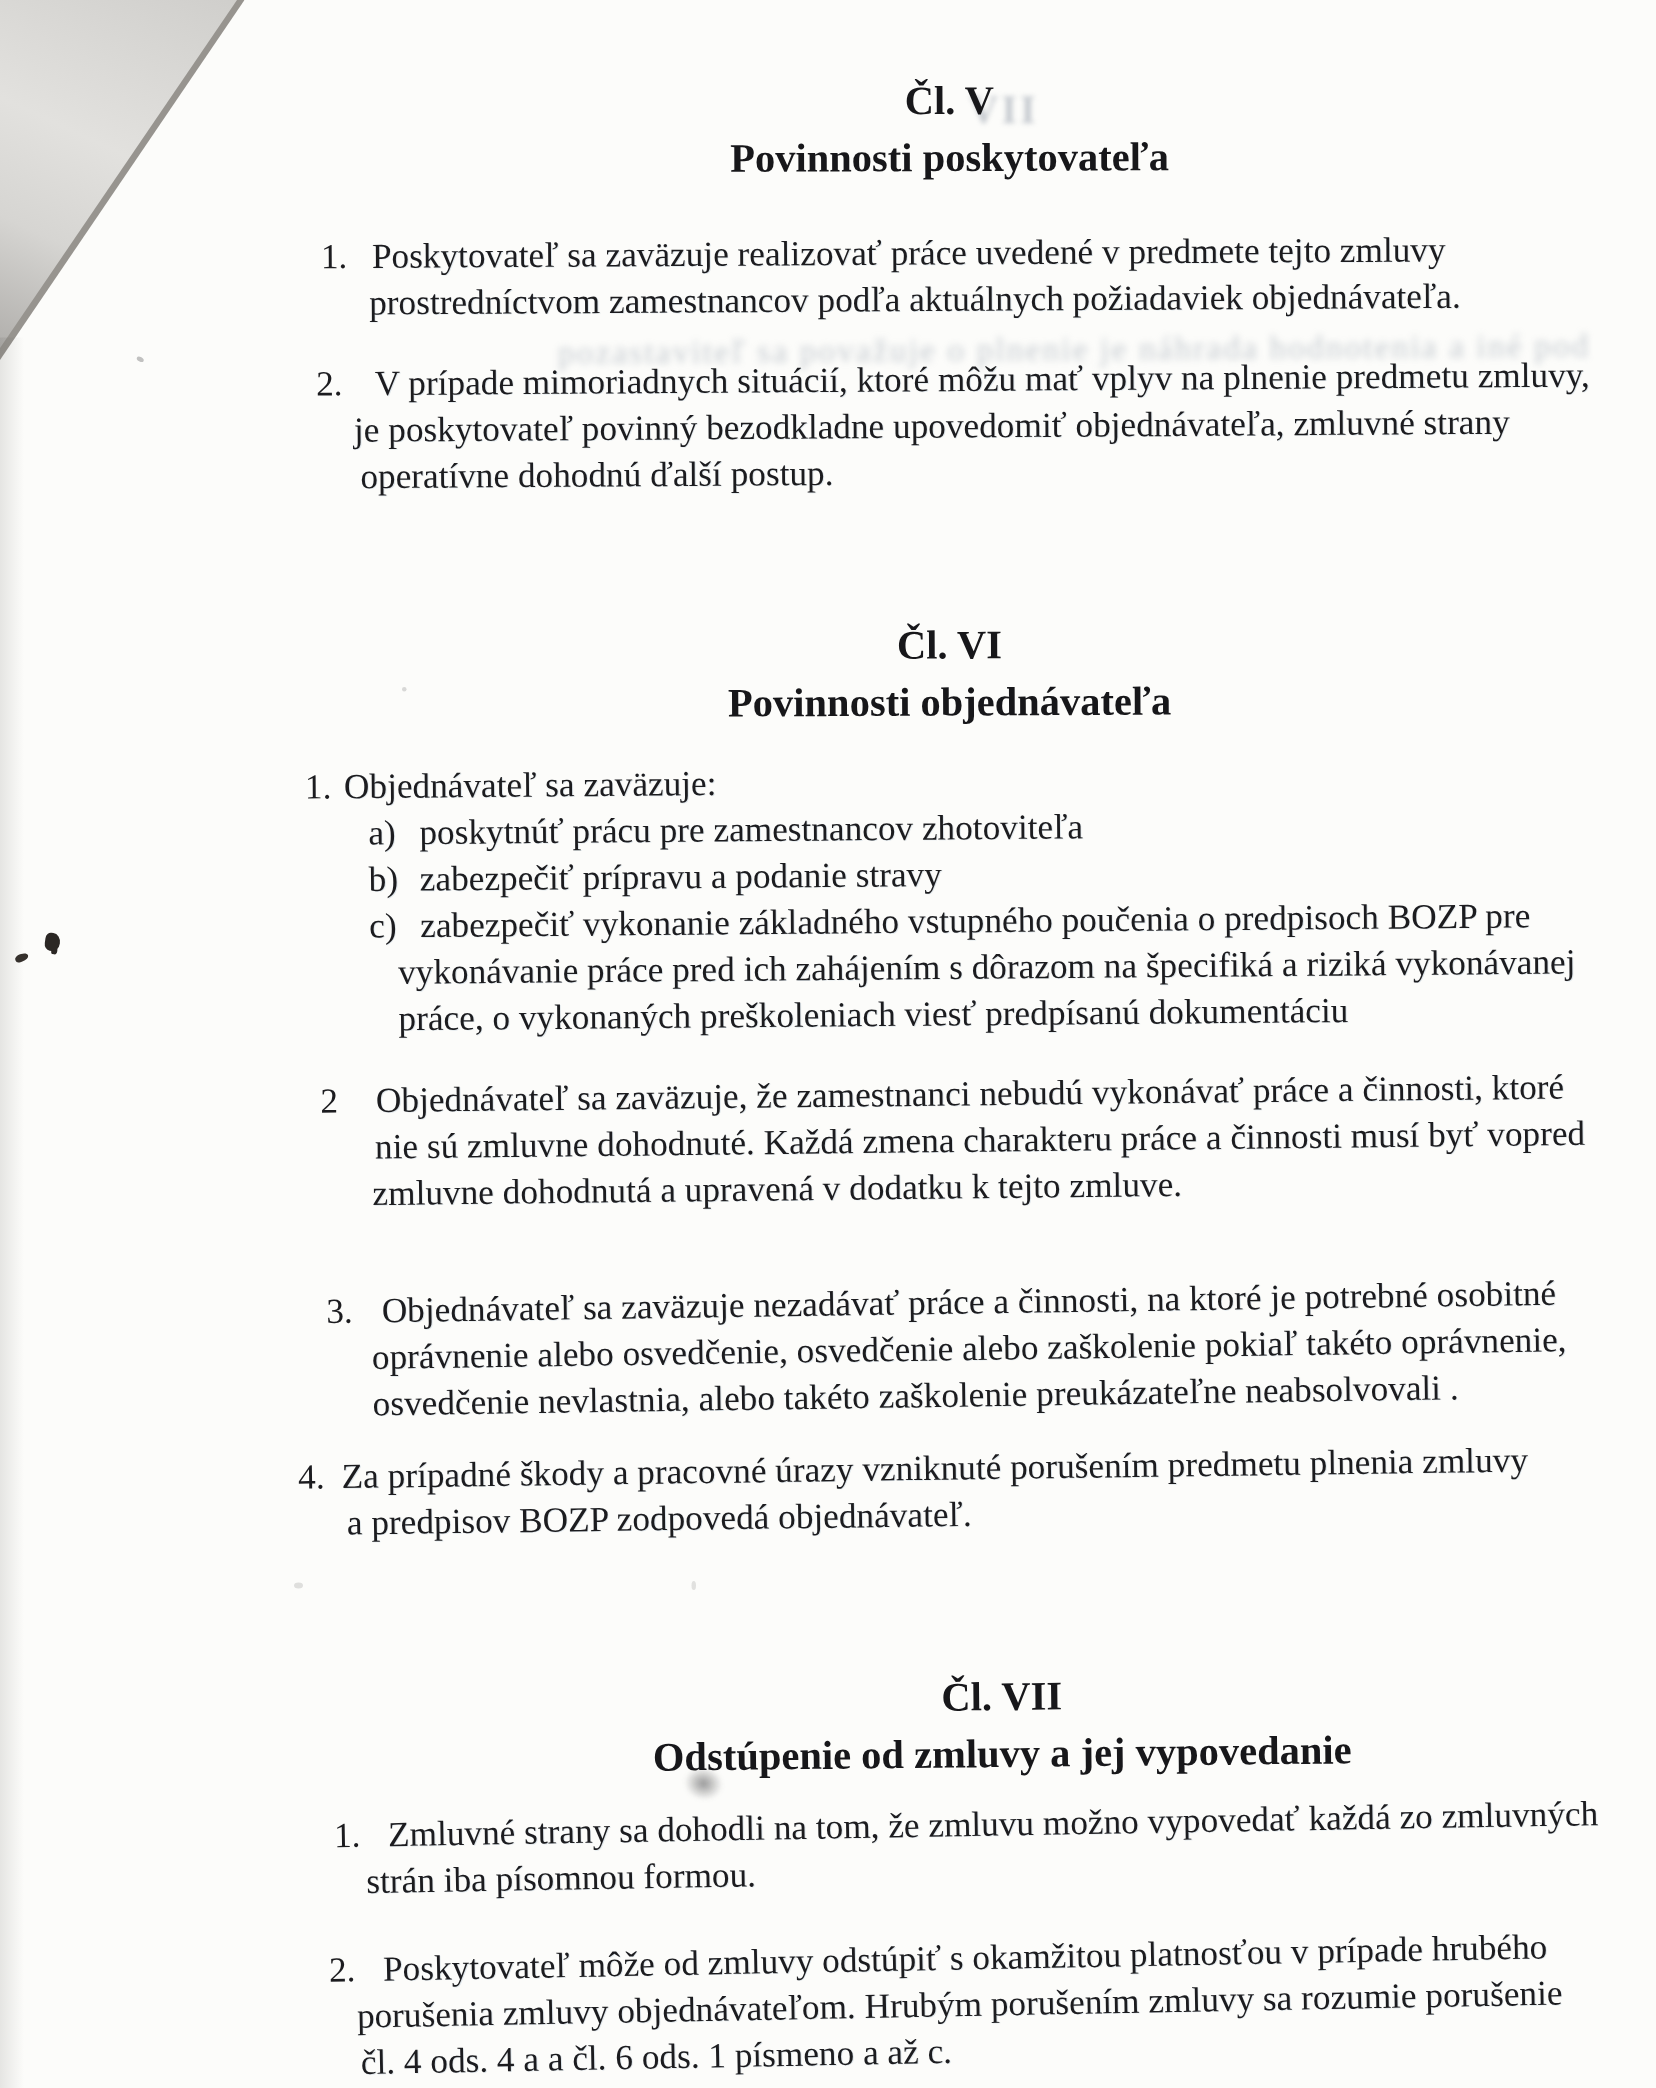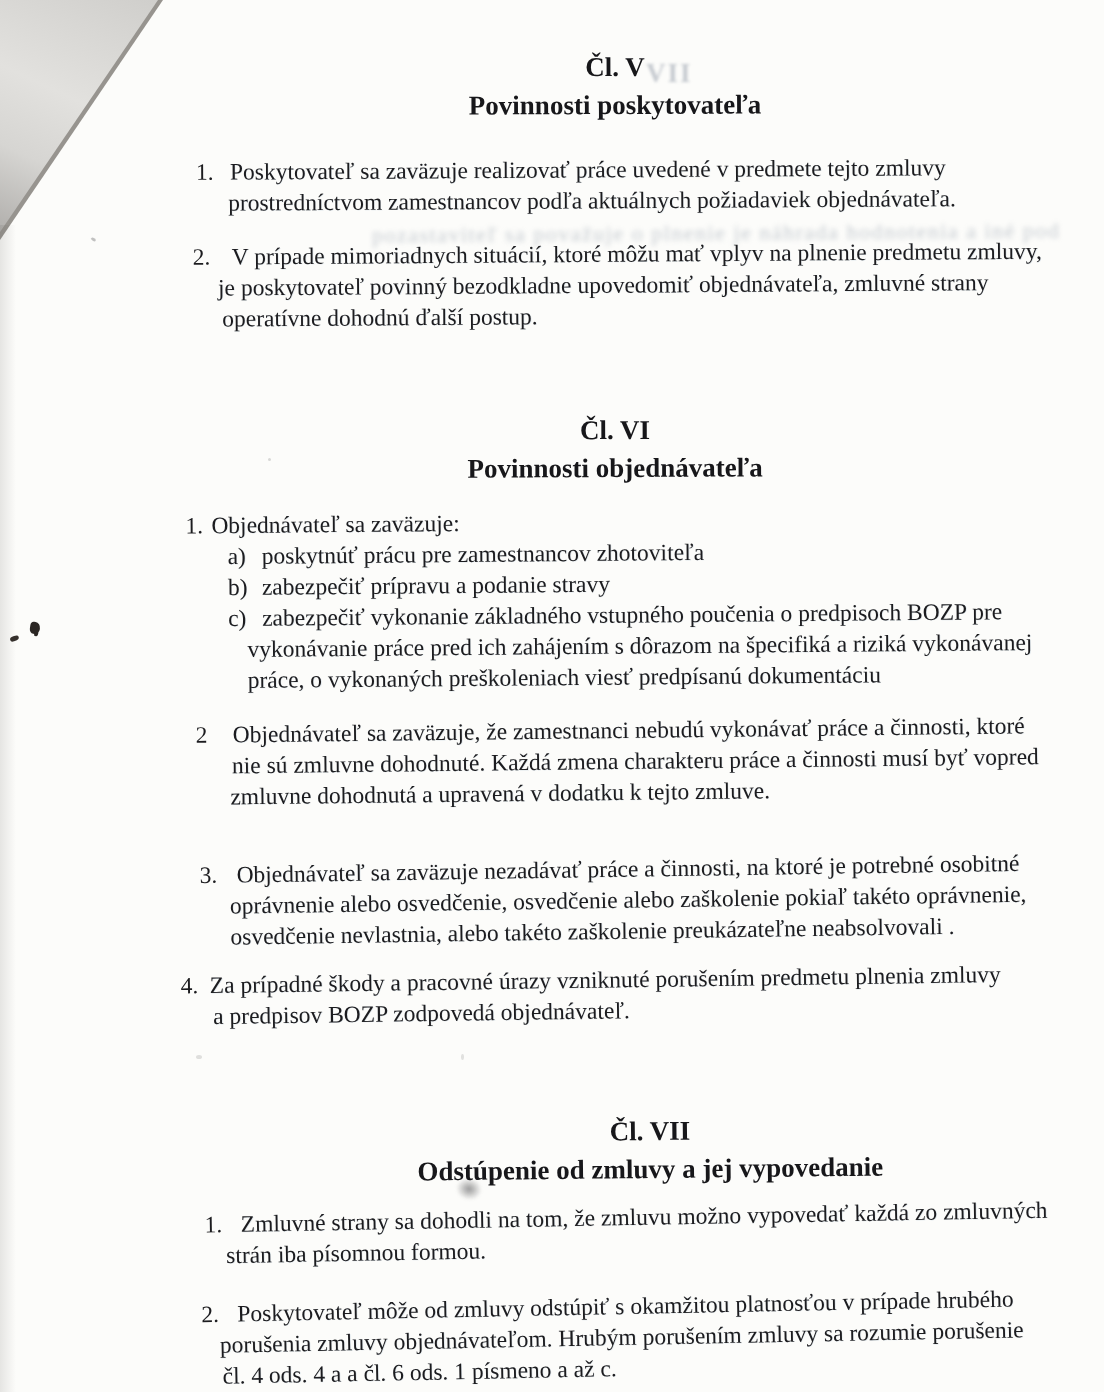--- a/index.html
+++ b/index.html
@@ -53,21 +53,21 @@
     position:absolute; left:10px; top:636px; width:9px; height:5px;
     background:#35302c; border-radius:50% 50% 60% 40%;
     transform:rotate(-18deg);
   }
   .speck { position:absolute; background:rgba(40,40,42,.28); border-radius:50%; }
   .speck.s1 { left:91px;  top:238px;  width:5px; height:3px; transform:rotate(30deg);}
   .speck.s2 { left:268px; top:458px;  width:3px; height:3px; opacity:.6;}
   .speck.s3 { left:196px; top:1055px; width:6px; height:4px; opacity:.5; filter:blur(.5px);}
   .speck.s4 { left:461px; top:1054px; width:3px; height:6px; opacity:.45;}
   
-  .article { position:absolute; left:0; width:1003px; }
+  .article { position:absolute; left:18px; width:1003px; }
   .headings { position:relative; left:140px; width:950px; text-align:center; }
   .art7 .headings { left:160px; width:980px; }
   .artnum  { margin:0; font-size:27px; line-height:34px; font-weight:bold; color:#17171a; }
   .arttitle{ margin:4px 0 0 0; font-size:27px; line-height:34px; font-weight:bold; color:#17171a; }
   .item { position:relative; transform-origin:left center; }
   .mk { position:absolute; top:0; font-size:23.5px; line-height:31px; }
   .ln { font-size:23.5px; line-height:31px; white-space:nowrap;
         text-shadow:0.6px 0.4px 0 rgba(100,140,170,0.18); }
   .submk { display:inline-block; width:34px; }
 </style>

